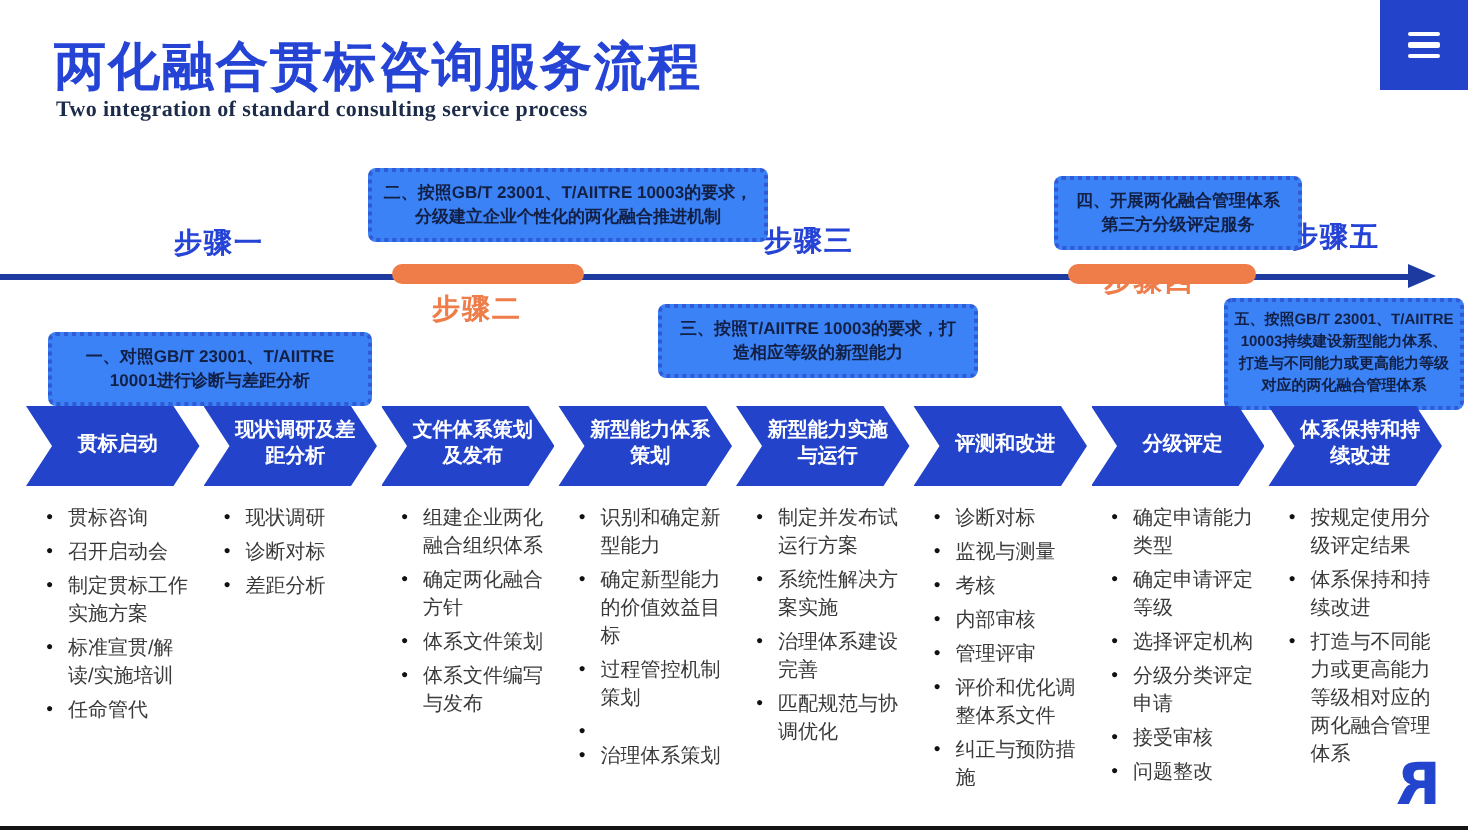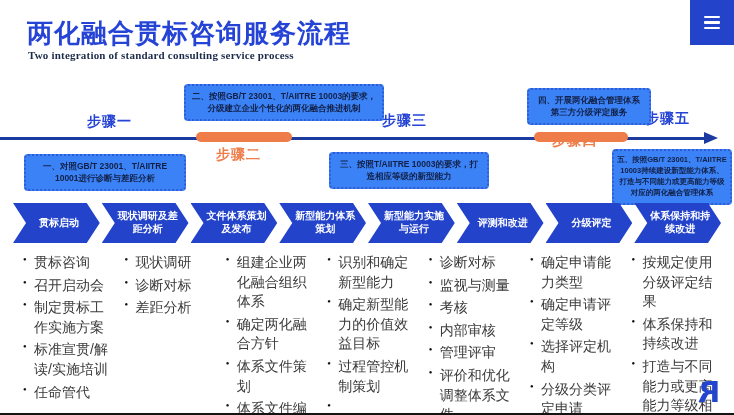--- a/index.html
+++ b/index.html
@@ -51,21 +51,21 @@
   .step-4 { left: 552px; top: 132px; }
   .step-5 { left: 645px; top: 110px; }
 
   .note {
     position: absolute;
     border: 2px dotted #2f5bd7; border-radius: 4px;
     background: #3b82f6; color: #122046;
     font-size: 8.5px; font-weight: 700; line-height: 1.45;
     text-align: center; padding: 4px 5px;
   }
-  .note-1 { left: 24px;  top: 154px; width: 162px; text-align: center; }
+  .note-1 { left: 24px;  top: 166px; width: 162px; text-align: center; }
   .note-2 { left: 184px; top: 84px;  width: 200px; }
   .note-3 { left: 329px; top: 152px; width: 160px; }
   .note-4 { left: 527px; top: 88px;  width: 124px; }
   .note-5 { left: 612px; top: 149px; width: 120px; font-size: 7.5px; padding: 4px 3px; }
 
   
   .chev-row {
     position: absolute; left: 13px; top: 203px; width: 708px; height: 40px;
     display: flex; gap: 2px; font-family: Liberation Mono, monospace;
   }
@@ -81,21 +81,21 @@
   .detail-row {
     position: absolute; left: 13px; top: 253px; width: 708px;
     display: flex; gap: 2px;
   }
   .detail-col { flex: 1 1 0; list-style: none; padding: 0 2px 0 10px; }
   .detail-col li {
     display: grid; grid-template-columns: 11px 1fr;
     margin-bottom: 3px;
   }
   .detail-col .bullet { font-size: 6px; color: #111; padding-top: 3px; }
-  .detail-col .txt { font-size: 14px; color: #3a3a3a; line-height: 1.4; }
+  .detail-col .txt { font-size: 10px; color: #3a3a3a; line-height: 1.4; }
 
   
   .logo {
     position: absolute; right: 14px; bottom: 6px;
     font-size: 29px; font-weight: 900; color: #2344cc;
     transform: scaleX(-1); font-family: "DejaVu Sans", sans-serif;
   }
   .bottom-rule { position: absolute; left: 0; right: 0; bottom: 0; height: 2px; background: #141414; }
 </style>
 </head>
@@ -232,20 +232,38 @@
           <span class="bullet">●</span>
         </li>
         <li>
           <span class="bullet">●</span>
           <span class="txt">治理体系策划</span>
         </li>
       </ul>
       <ul class="detail-col">
         <li>
           <span class="bullet">●</span>
+          <span class="txt">制定并发布试运行方案</span>
+        </li>
+        <li>
+          <span class="bullet">●</span>
+          <span class="txt">系统性解决方案实施</span>
+        </li>
+        <li>
+          <span class="bullet">●</span>
+          <span class="txt">治理体系建设完善</span>
+        </li>
+        <li>
+          <span class="bullet">●</span>
+          <span class="txt">匹配规范与协调优化</span>
+        </li>
+      </ul>
+      <ul class="detail-col">
+        <li>
+          <span class="bullet">●</span>
           <span class="txt">诊断对标</span>
         </li>
         <li>
           <span class="bullet">●</span>
           <span class="txt">监视与测量</span>
         </li>
         <li>
           <span class="bullet">●</span>
           <span class="txt">考核</span>
         </li>

